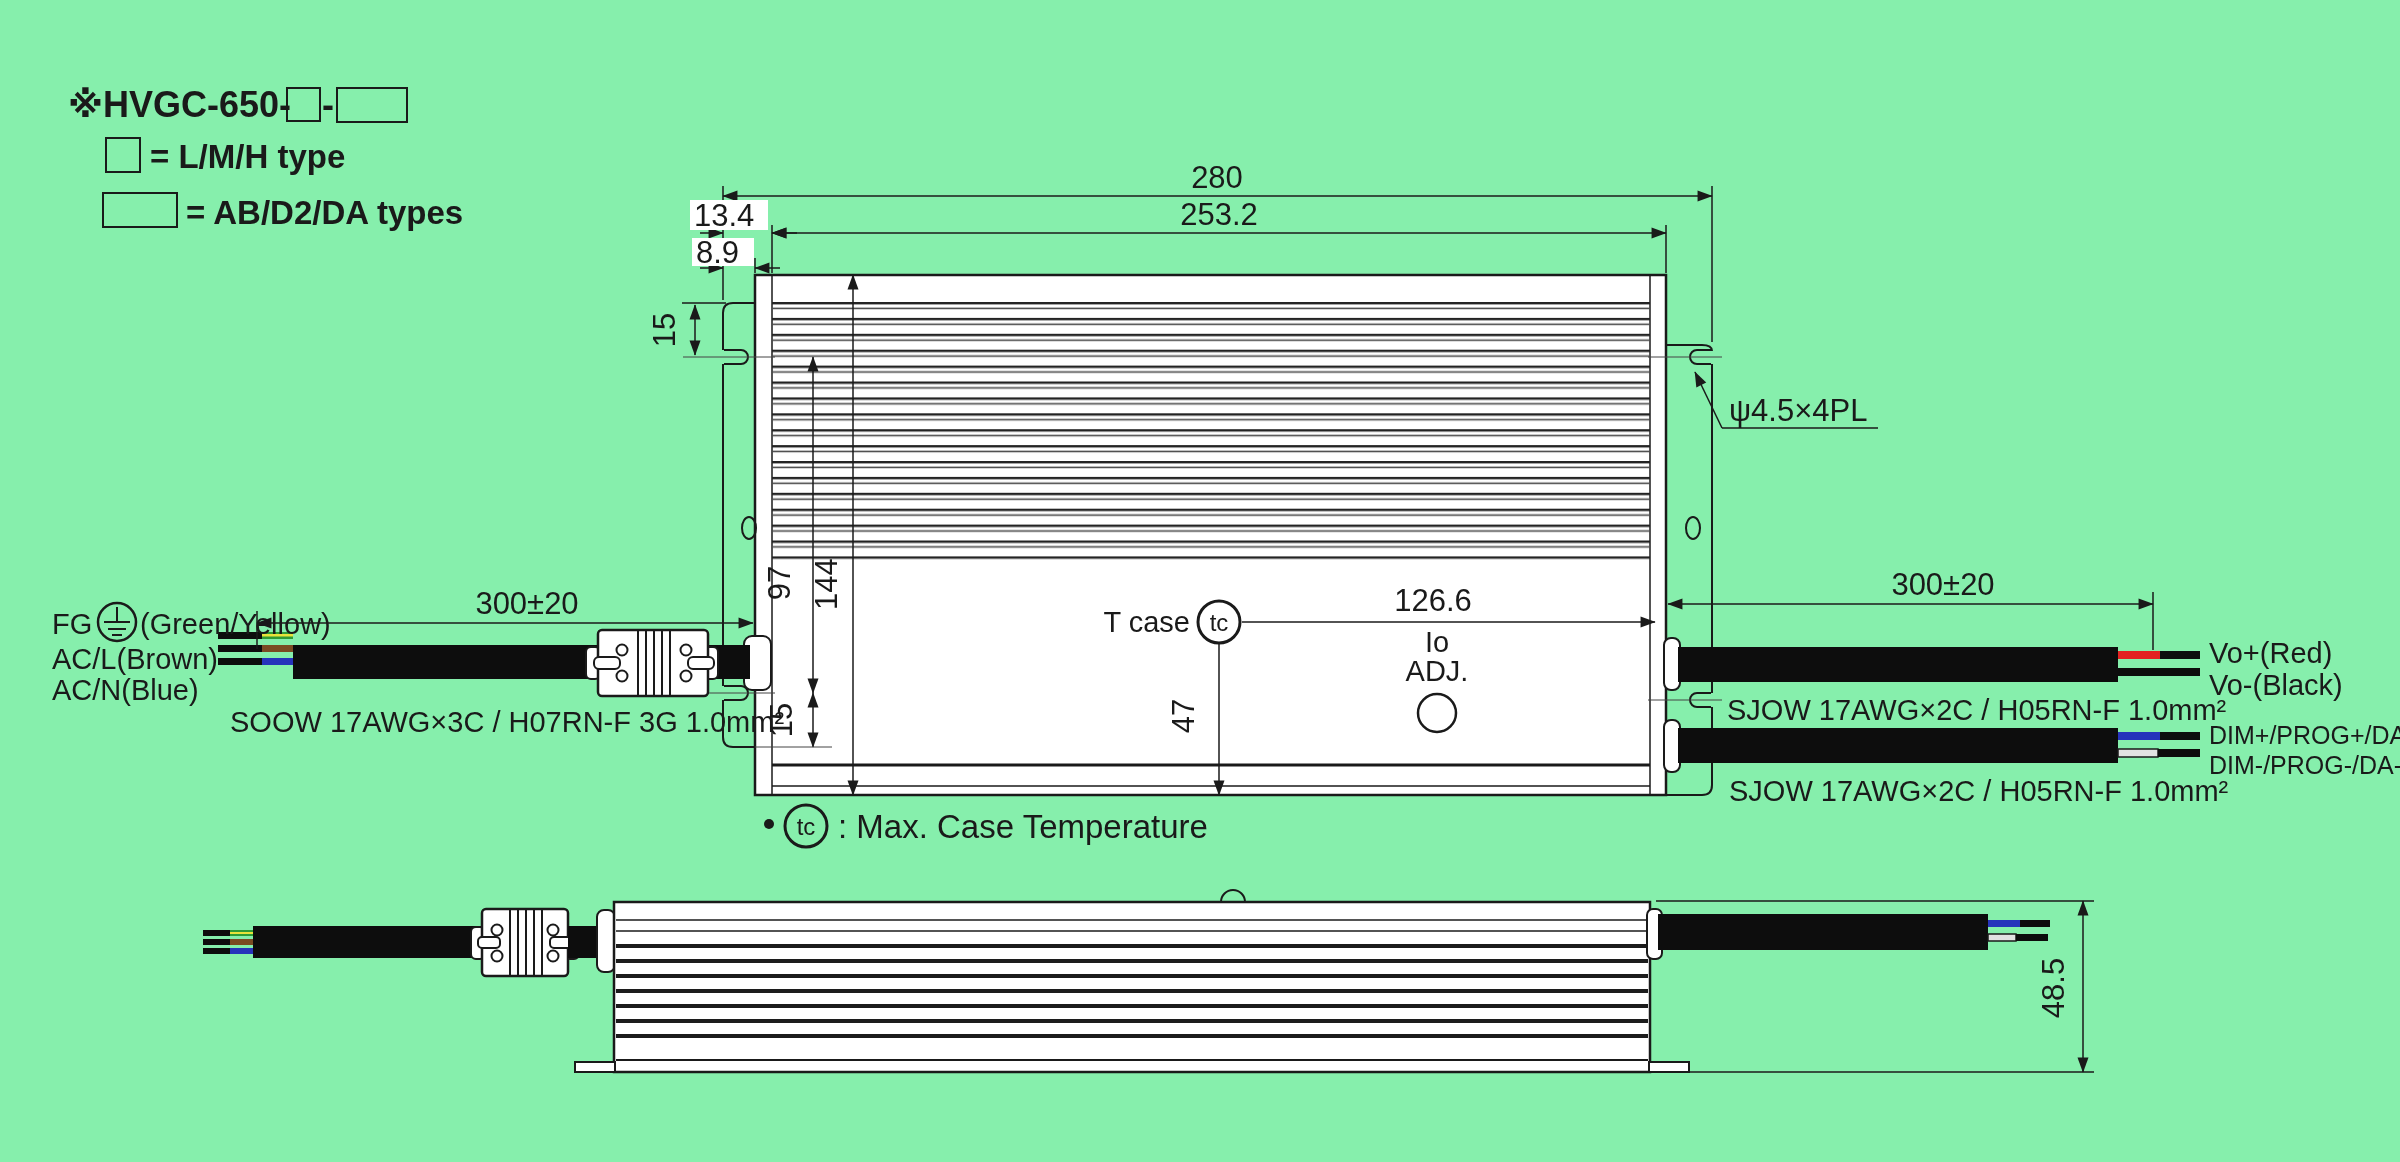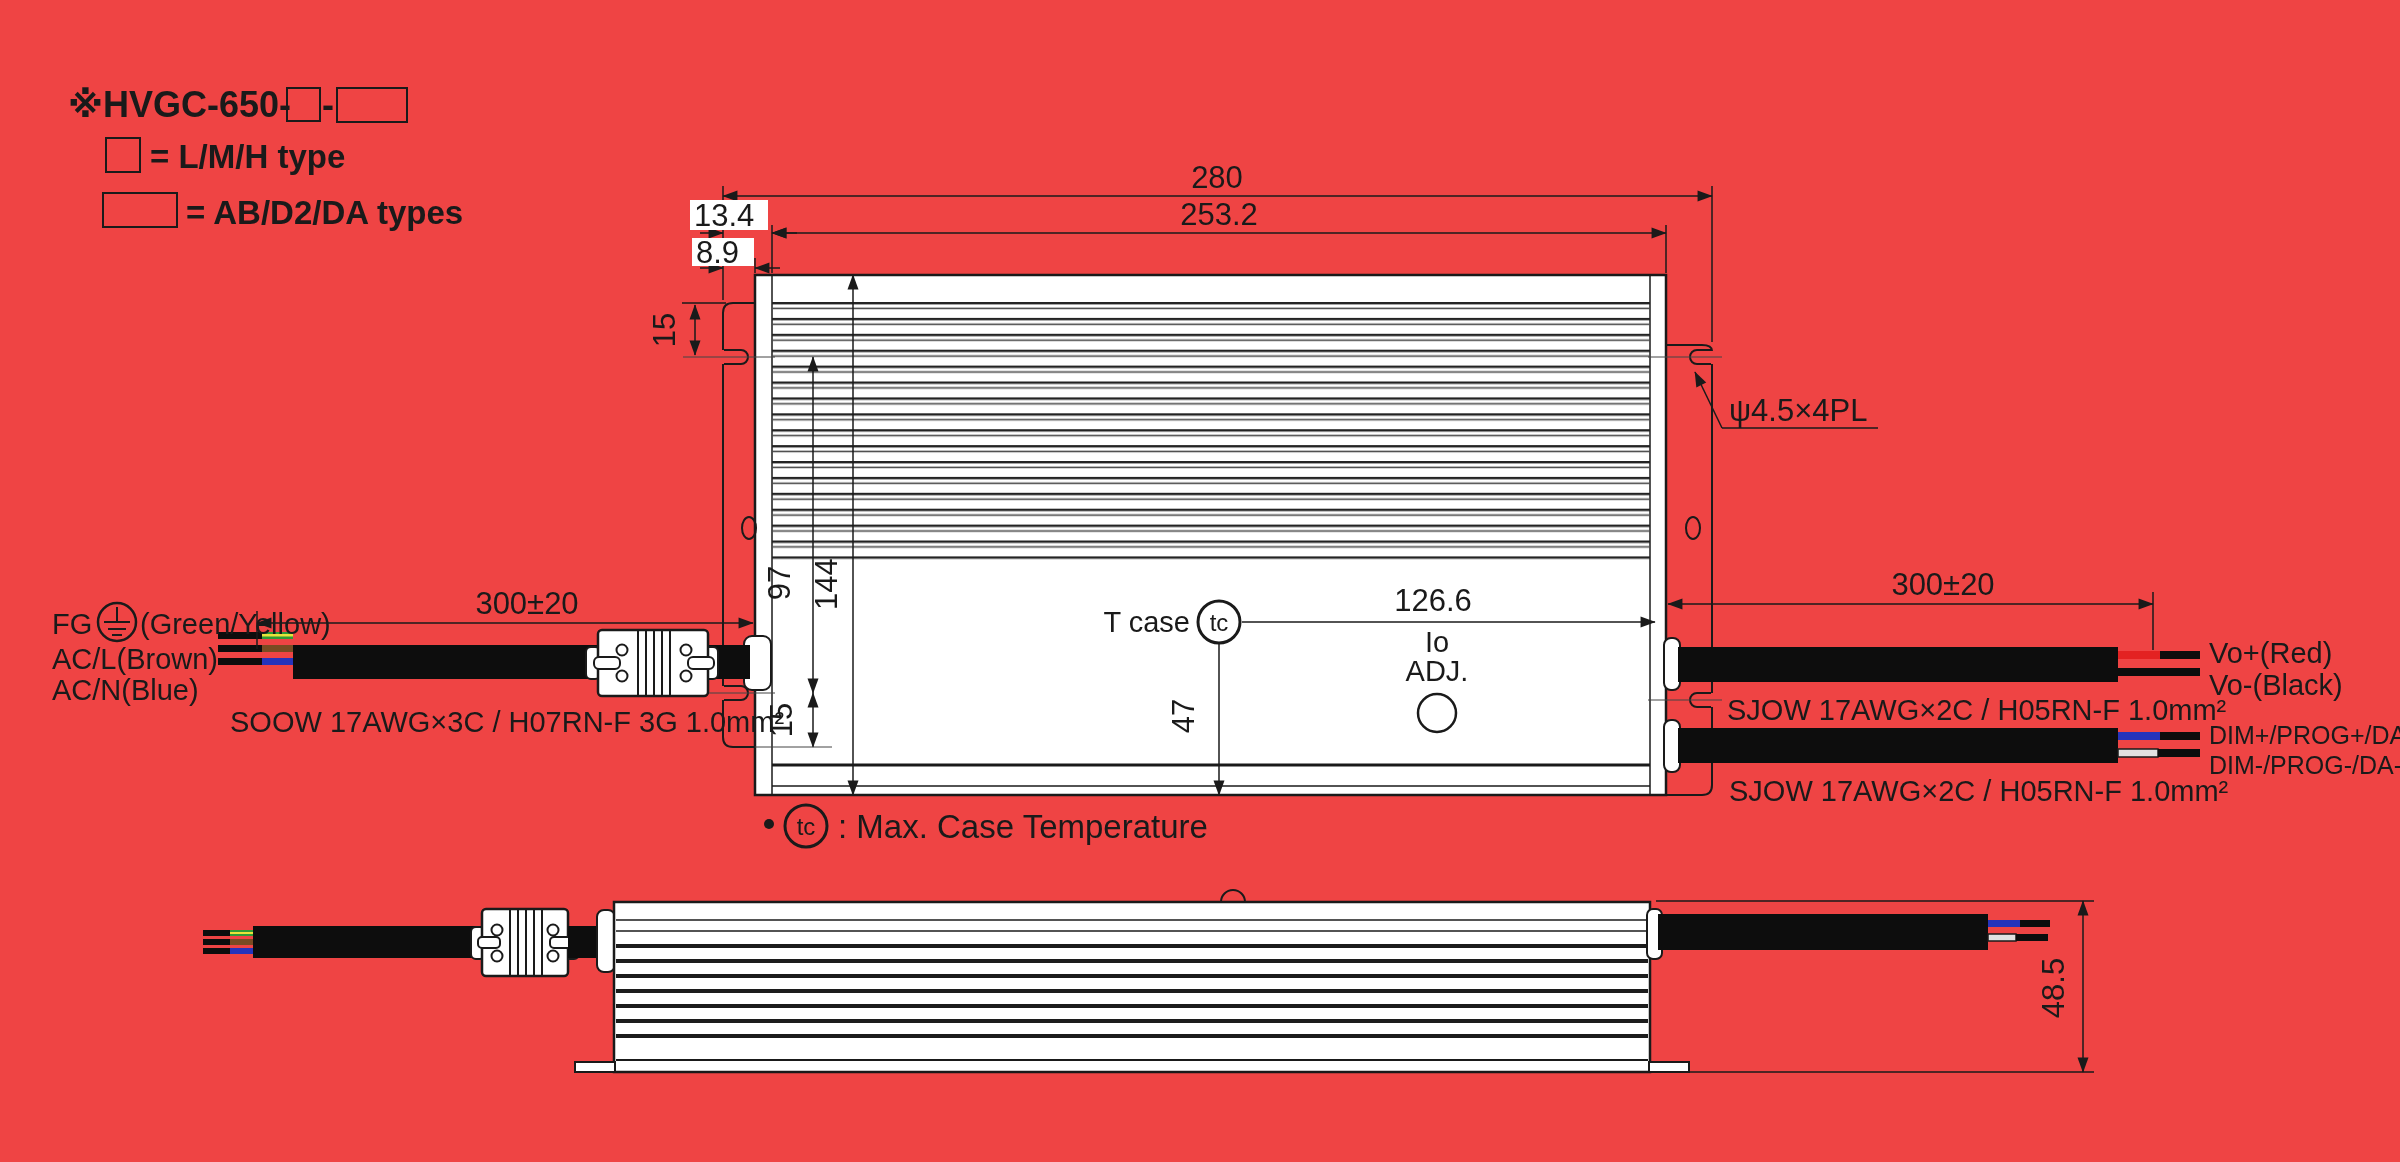--- a/index.html
+++ b/index.html
@@ -1,16 +1,16 @@
 <!DOCTYPE html>
 <html><head>
 <meta charset="utf-8">
 <style>
   html,body { margin:0; padding:0; background:#ffffff; }
-  #stage { position:relative; width:2400px; height:1162px; background:#ef4444; overflow:hidden; }
+  #stage { position:relative; width:2400px; height:1162px; background:#86efac; overflow:hidden; }
   svg { position:absolute; left:0; top:0; }
   svg text { fill:#1a1a1a; font-family:"Liberation Sans","DejaVu Sans",sans-serif; }
   .k  { stroke:#1a1a1a; fill:none; }  .w15 { stroke-width:1.5; } .w2 { stroke-width:2; }
   .w25{ stroke-width:2.5; } .w3 { stroke-width:3; }
   .fw { fill:#ffffff; stroke:#1a1a1a; }
   .fb { fill:#0d0d0d; stroke:none; }
   .dim  { stroke:#1a1a1a; stroke-width:1.5; fill:none; }
   .cl   { stroke:#444; stroke-width:1; fill:none; }
   .ttl  { font-size:36px; font-weight:bold; }
   .leg  { font-size:33px; font-weight:bold; }

